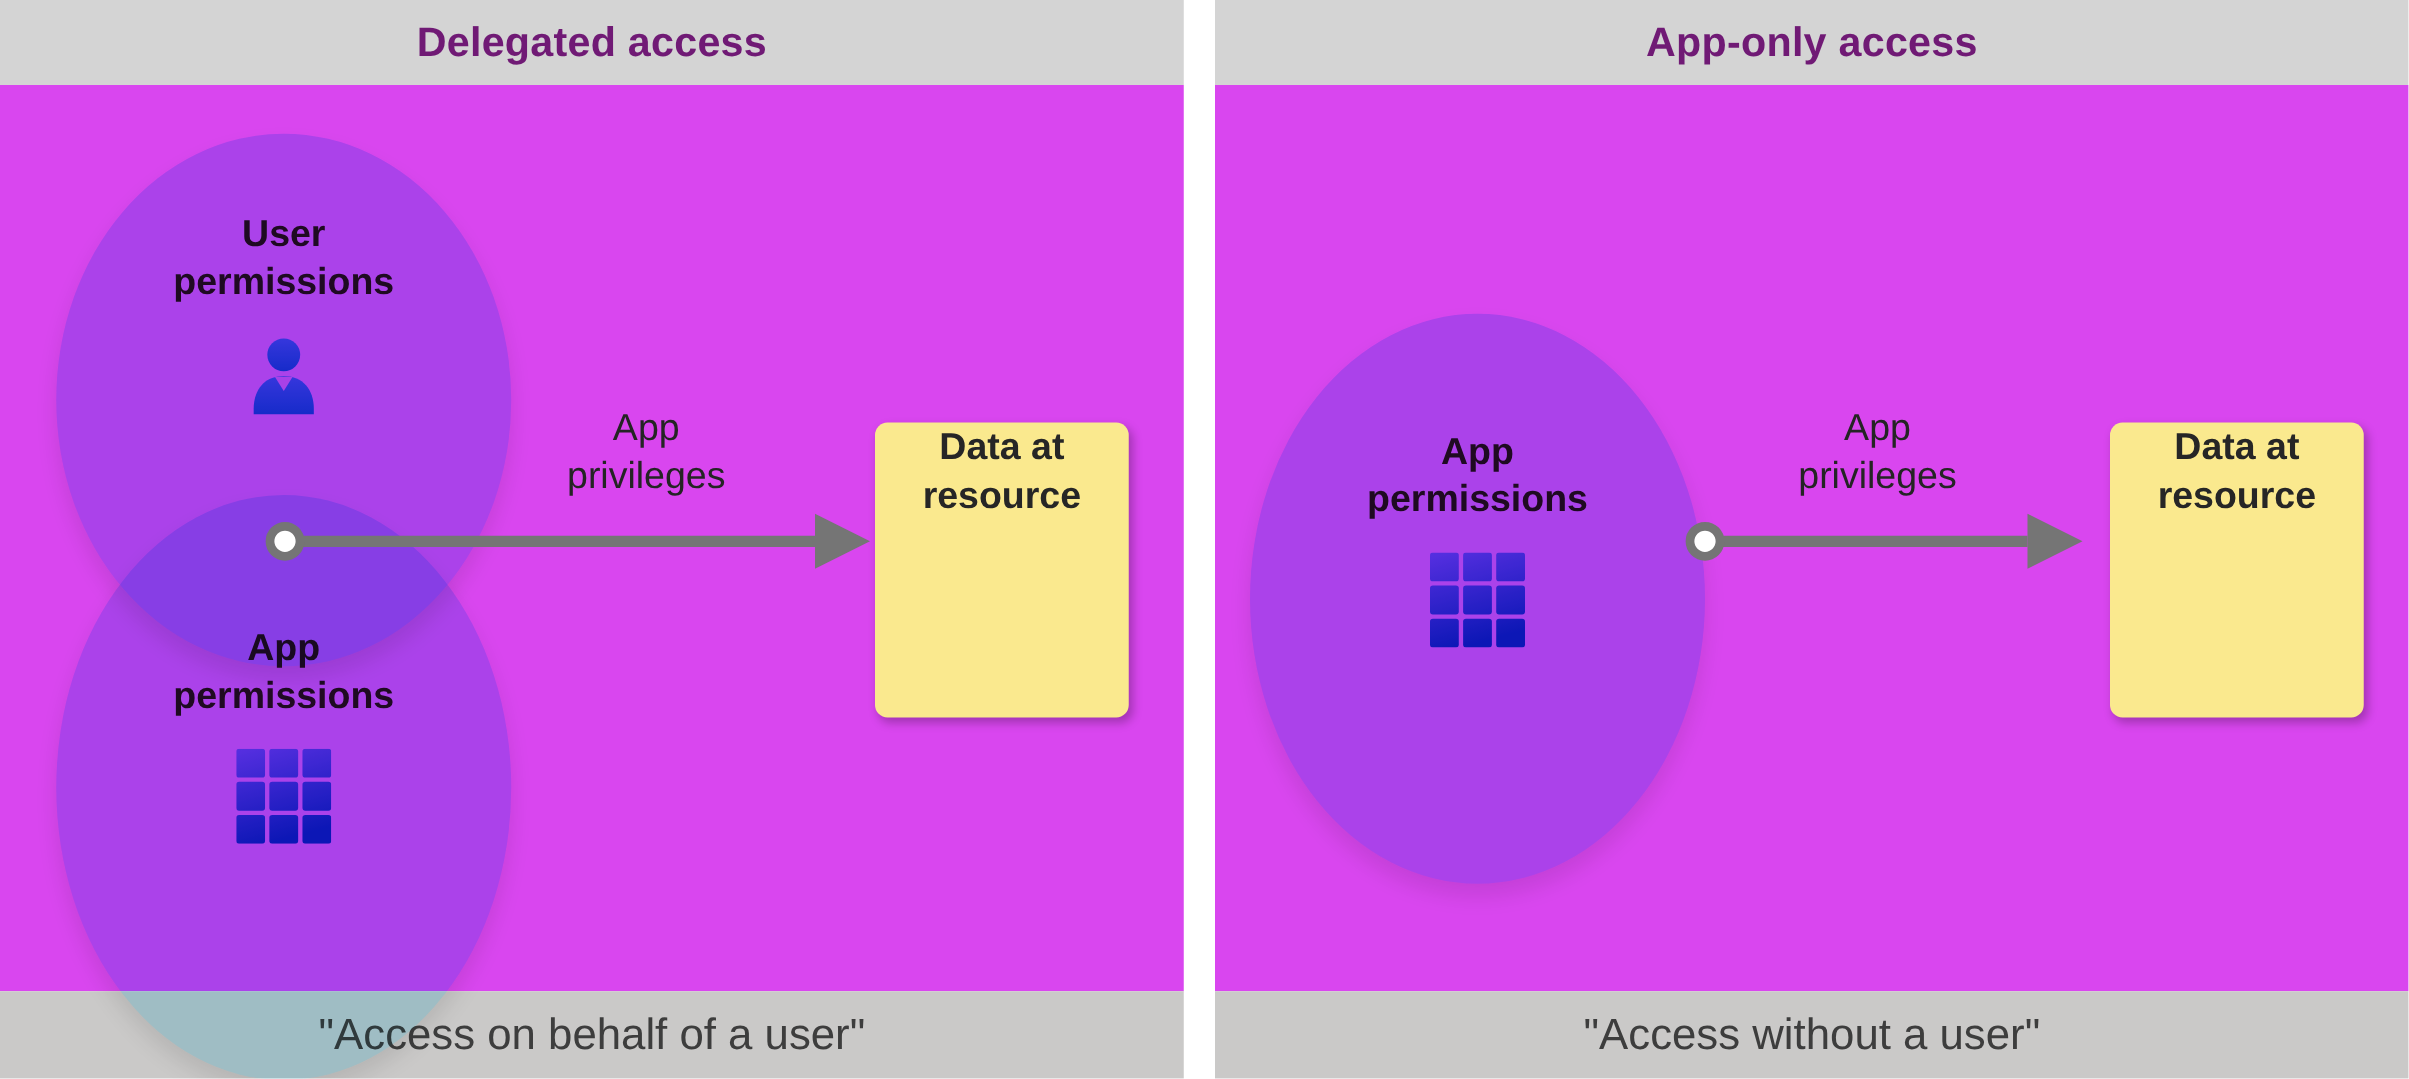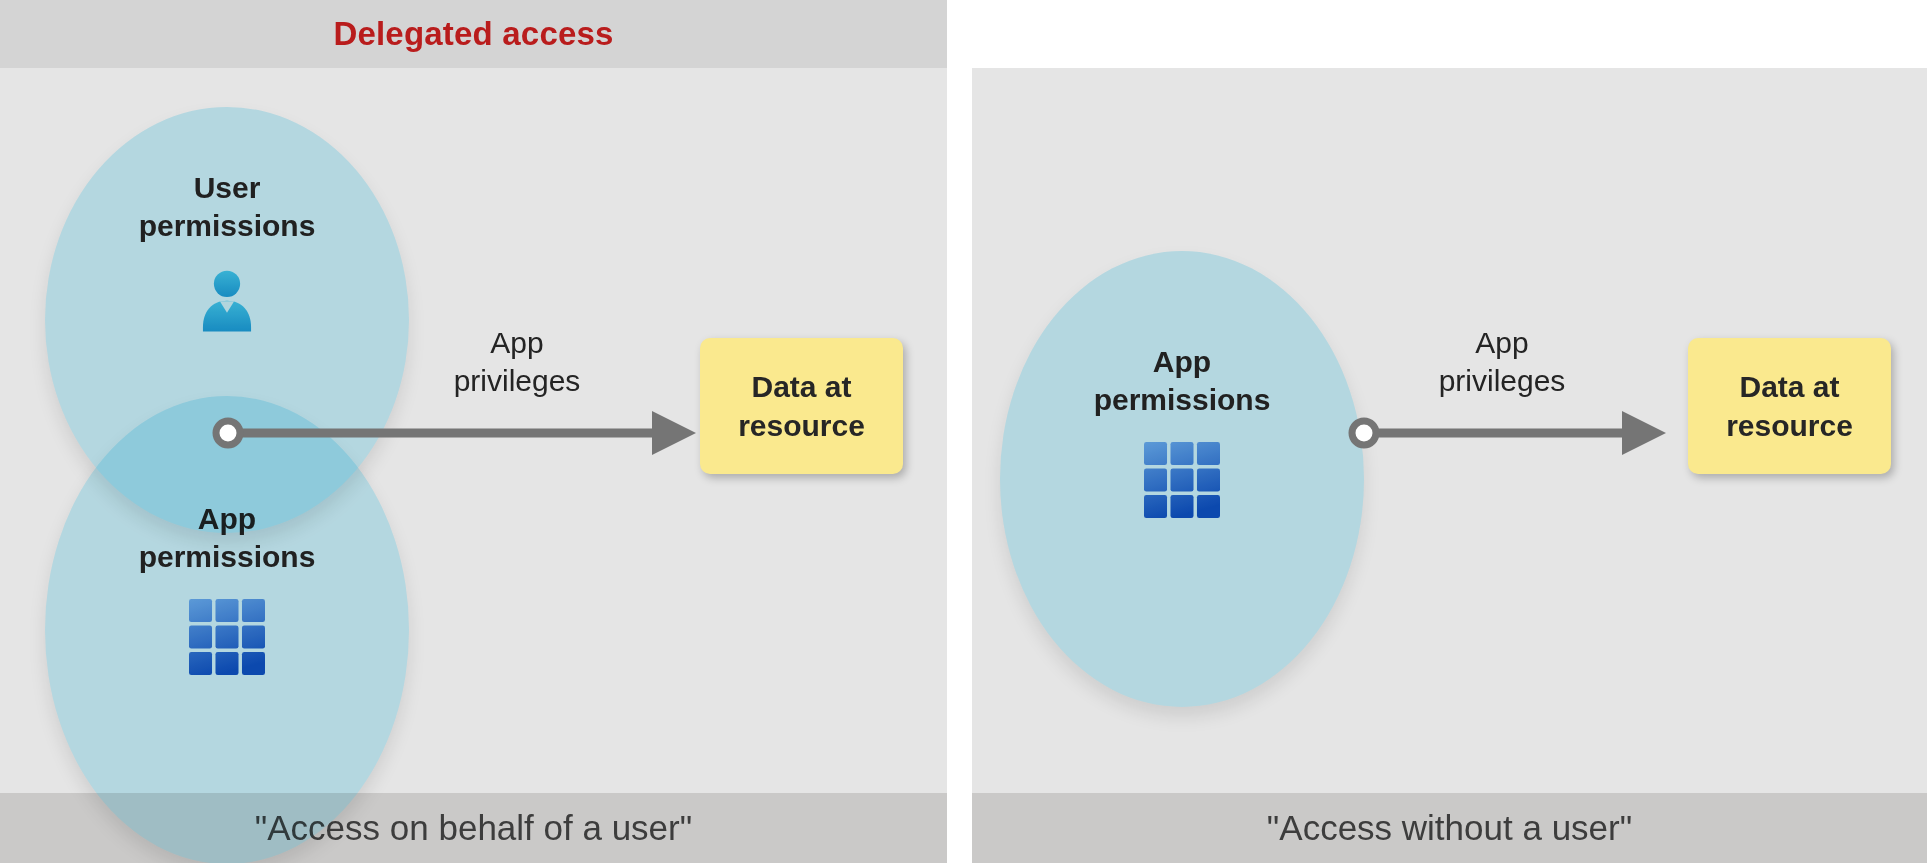--- a/index.html
+++ b/index.html
@@ -13,25 +13,25 @@
   .panel{position:absolute;top:0;height:863px;}
   #panel-left{left:0;width:947px;}
   #panel-right{left:972px;width:955px;}
 
   .panel-header{
     position:absolute;top:0;left:0;right:0;height:68px;
     background:#d4d4d4;
     display:flex;align-items:center;justify-content:center;
   }
   .panel-title{
-    margin:0;font-size:33px;font-weight:bold;color:#b91c1c;letter-spacing:0.2px;
+    margin:0;font-size:33px;font-weight:bold;color:#701a75;letter-spacing:0.2px;
   }
   .panel-body{
     position:absolute;top:68px;bottom:70px;left:0;right:0;
-    background:#e5e5e5;
+    background:#d946ef;
   }
   .panel-footer{
     position:absolute;bottom:0;left:0;right:0;height:70px;
     background:#cac9c8;
     display:flex;align-items:center;justify-content:center;
   }
   .caption{font-size:35px;font-weight:400;color:#3d3d3d;}
 
   .circle{
     position:absolute;width:364px;height:364px;border-radius:50%;
@@ -60,24 +60,24 @@
   }
   .arrow-label{
     position:absolute;top:256px;width:170px;text-align:center;
     font-size:30px;font-weight:normal;color:#242424;line-height:1.25;
     z-index:3;
   }
   #panel-left .arrow-label{left:432px;}
   #panel-right .arrow-label{left:445px;}
 
   .data-box{
-    position:absolute;top:270px;width:203px;height:136px;
+    position:absolute;top:270px;width:203px;height:236px;
     background:#fae98e;border-radius:10px;
     box-shadow:3px 4px 8px rgba(0,0,0,0.25);
-    display:flex;align-items:center;justify-content:center;
+    display:flex;align-items:flex-start;justify-content:center;
     z-index:2;
   }
   #panel-left .data-box{left:700px;}
   #panel-right .data-box{left:716px;}
   .data-box span{
     display:block;width:150px;text-align:center;
     font-size:30px;font-weight:bold;color:#262626;line-height:1.3;
   }
 </style>
 </head>
@@ -143,20 +143,23 @@
       </div>
 
     </div>
 
     <footer class="panel-footer">
       <span class="caption">"Access on behalf of a user"</span>
     </footer>
   </section>
 
   <section class="panel" id="panel-right">
+    <header class="panel-header">
+      <h1 class="panel-title">App-only access</h1>
+    </header>
 
     <div class="panel-body">
 
       <div class="circle circle-app-only">
         <div class="circle-label">App permissions</div>
         <svg class="icon" width="76" height="76" viewBox="0 0 66 66" aria-hidden="true">
           <defs>
             <linearGradient id="gridGradR" gradientUnits="userSpaceOnUse" x1="6" y1="0" x2="24" y2="66">
               <stop offset="0" stop-color="#64a9ef"></stop>
               <stop offset="1" stop-color="#0d51c2"></stop>

